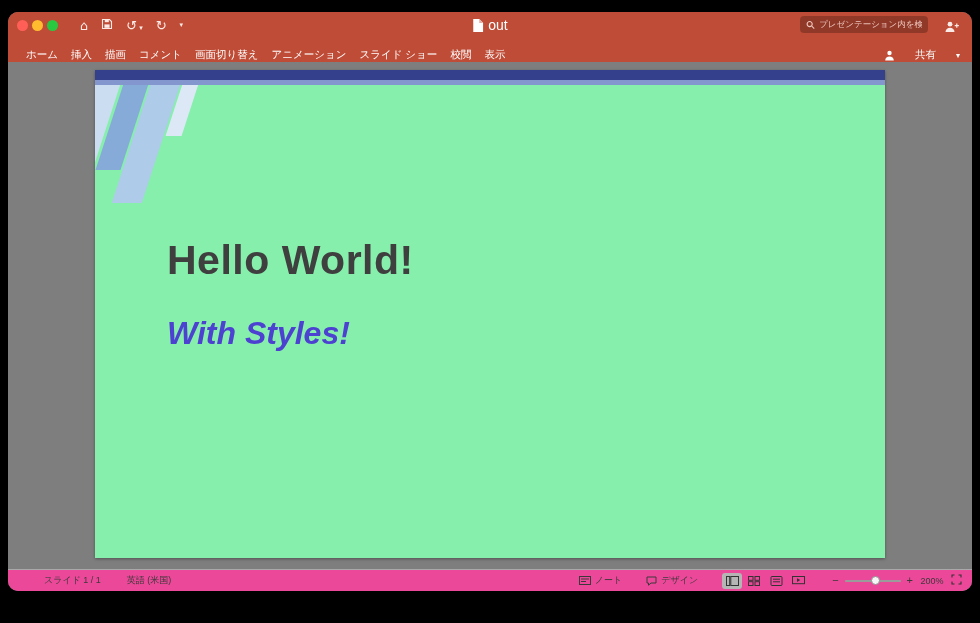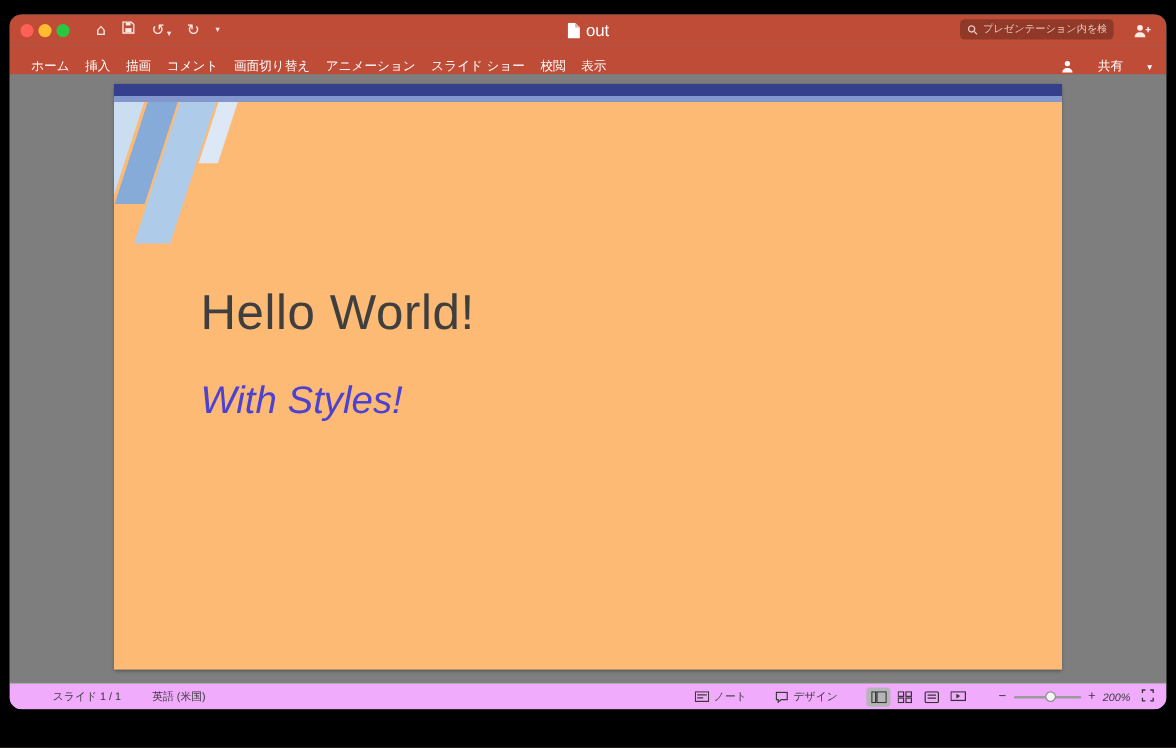--- a/index.html
+++ b/index.html
@@ -31,53 +31,54 @@
   
   .tabrow { height:24px; background:#BF4C37; display:flex; align-items:flex-end; padding-left:18px; gap:13px; position:relative; flex:0 0 auto; }
   .tab { color:#FFFFFF; font-size:10.5px; white-space:nowrap; cursor:default; }
   .share { position:absolute; right:12px; display:flex; align-items:center; gap:20px; color:#FFFFFF; font-size:10.5px; }
   .share .chev { font-family:"DejaVu Sans",sans-serif; font-size:8px; }
 
   
   .main { flex:1 1 auto; position:relative; background:#7E7E7E; }
   .slide {
     position:absolute; left:50%; transform:translateX(-50%); top:8px;
-    width:790px; height:488px; background:#fdba74; overflow:hidden;
+    width:790px; height:488px; background:#86efac; overflow:hidden;
     box-shadow:0 1px 3px rgba(0,0,0,0.35);
+    font-weight:bold;
   }
   .band-dark { position:absolute; top:0; left:0; right:0; height:10px; background:#35408D; z-index:3; }
   .band-light { position:absolute; top:10px; left:0; right:0; height:5px; background:#8396CD; z-index:3; }
   .stripe { position:absolute; top:0; transform:skewX(-18deg); transform-origin:0 0; z-index:1; }
   .stripe.s1 { left:4px;  width:26px; height:112px; background:#CBDDF1; }
   .stripe.s2 { left:33px; width:25px; height:100px; background:#86ABD8; }
   .stripe.s3 { left:60px; width:30px; height:133px; background:#AECBE9; }
   .stripe.s4 { left:92px; width:16px; height:66px;  background:#DCE8F6; }
   .slide-title {
     position:absolute; left:72px; top:168px; z-index:4;
     font-size:41px; letter-spacing:0.5px; color:#3F3F3F; line-height:1.1; white-space:nowrap;
   }
   .slide-subtitle {
     position:absolute; left:72px; top:246px; z-index:4;
     font-size:32px; font-style:italic; color:#4D41D1; line-height:1.1; white-space:nowrap;
   }
 
   
-  .statusbar { height:22px; background:#f0abfc; border-top:1px solid #A9A9A9; display:flex; align-items:center; font-size:9px; color:#3A3A3A; padding:0 10px; flex:0 0 auto; }
+  .statusbar { height:22px; background:#ec4899; border-top:1px solid #A9A9A9; display:flex; align-items:center; font-size:9px; color:#3A3A3A; padding:0 10px; flex:0 0 auto; }
   .sb-left { display:flex; align-items:center; gap:26px; margin-left:26px; }
   .sb-right { margin-left:auto; display:flex; align-items:center; gap:24px; }
   .sb-item { display:flex; align-items:center; gap:4px; cursor:default; white-space:nowrap; }
   .viewbtns { display:flex; align-items:center; gap:2px; }
   .vbtn { width:20px; height:16px; display:flex; align-items:center; justify-content:center; border-radius:3px; }
   .vbtn.active { background:#B5B5B5; }
   .zoomctl { display:flex; align-items:center; gap:6px; }
   .zslider { position:relative; width:56px; height:10px; }
   .ztrack { position:absolute; left:0; right:0; top:4.5px; height:2px; background:#9B9B9B; border-radius:1px; }
   .zthumb { position:absolute; left:26px; top:0.5px; width:9px; height:9px; background:#F7F7F7; border:1px solid #8E8E8E; border-radius:50%; }
   .zsign { font-size:11px; line-height:1; color:#3A3A3A; }
-  .zoom-val { min-width:26px; text-align:left;font-style:italic; }
+  .zoom-val { min-width:26px; text-align:center; }
 </style>
 </head>
 <body>
 
 <div class="window">
 
   <div class="titlebar">
     <div class="lights">
       <span class="light red"></span>
       <span class="light yellow"></span>

